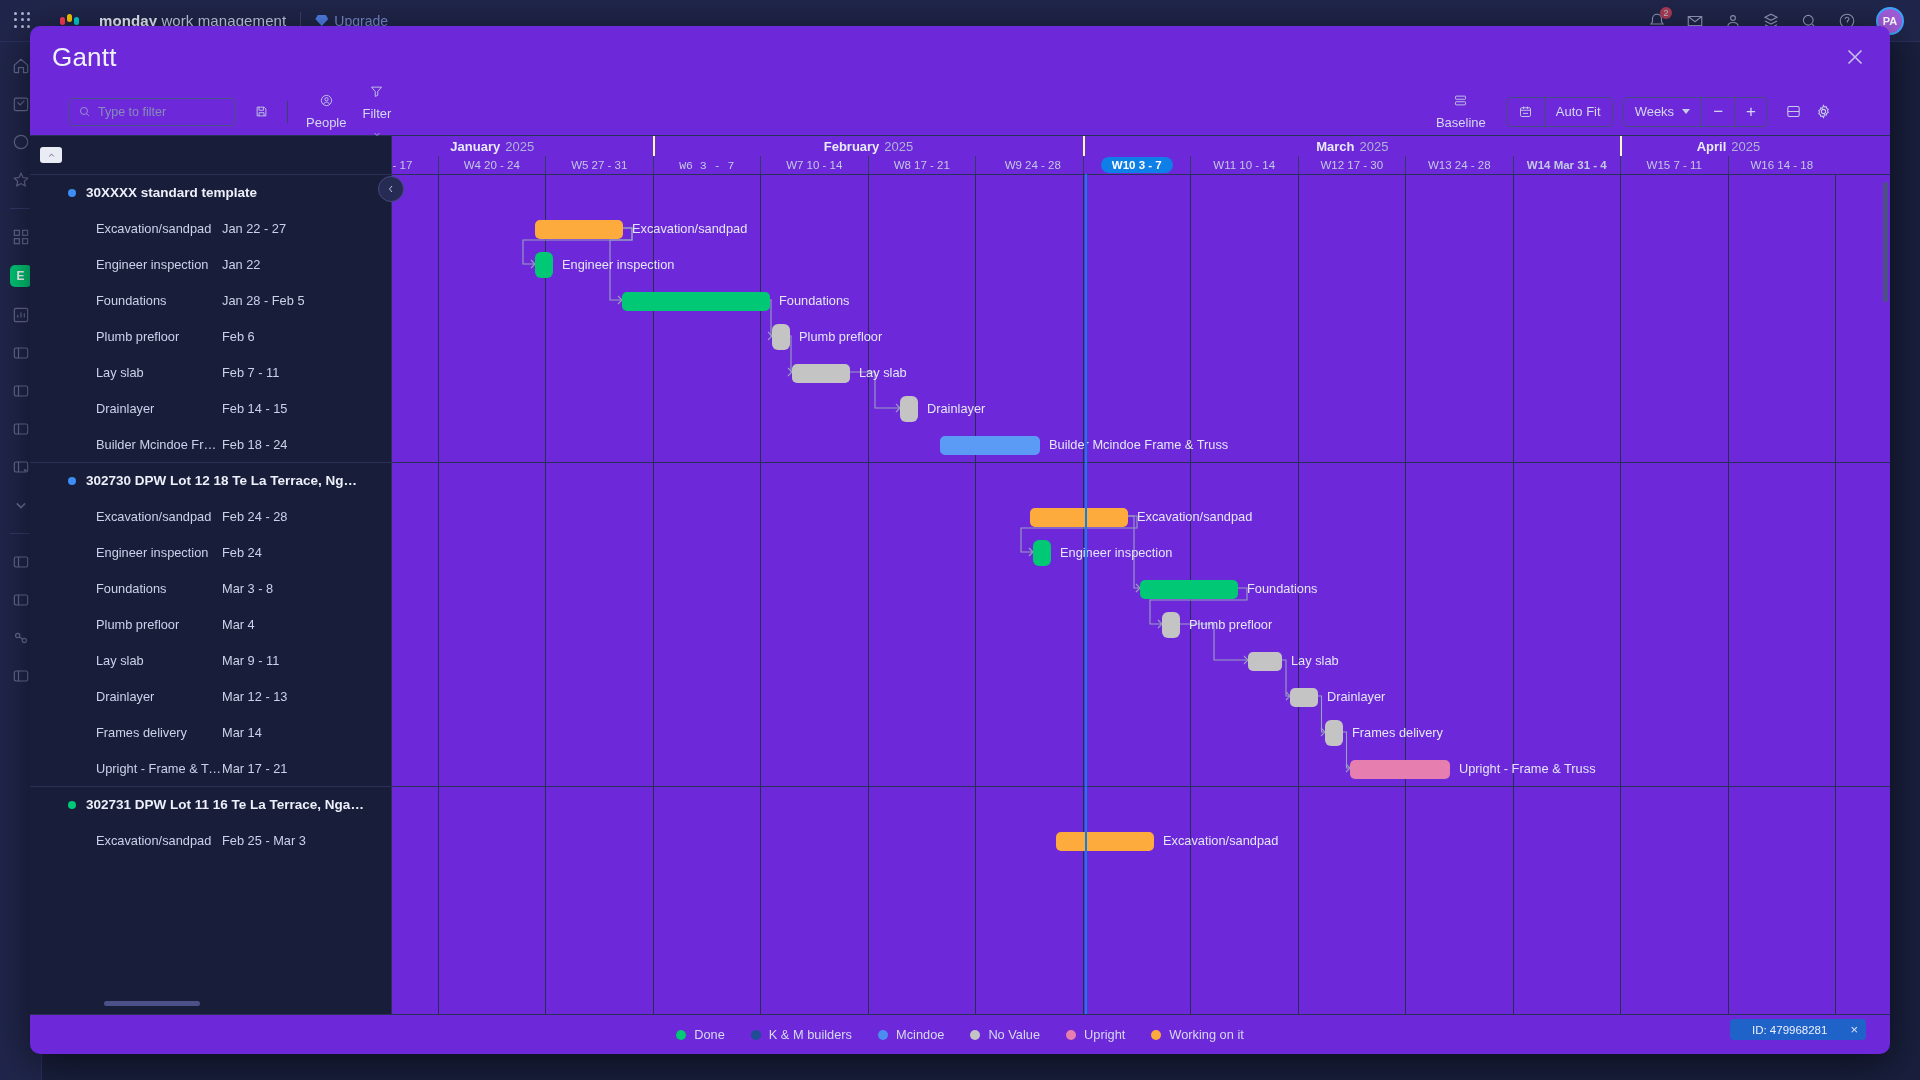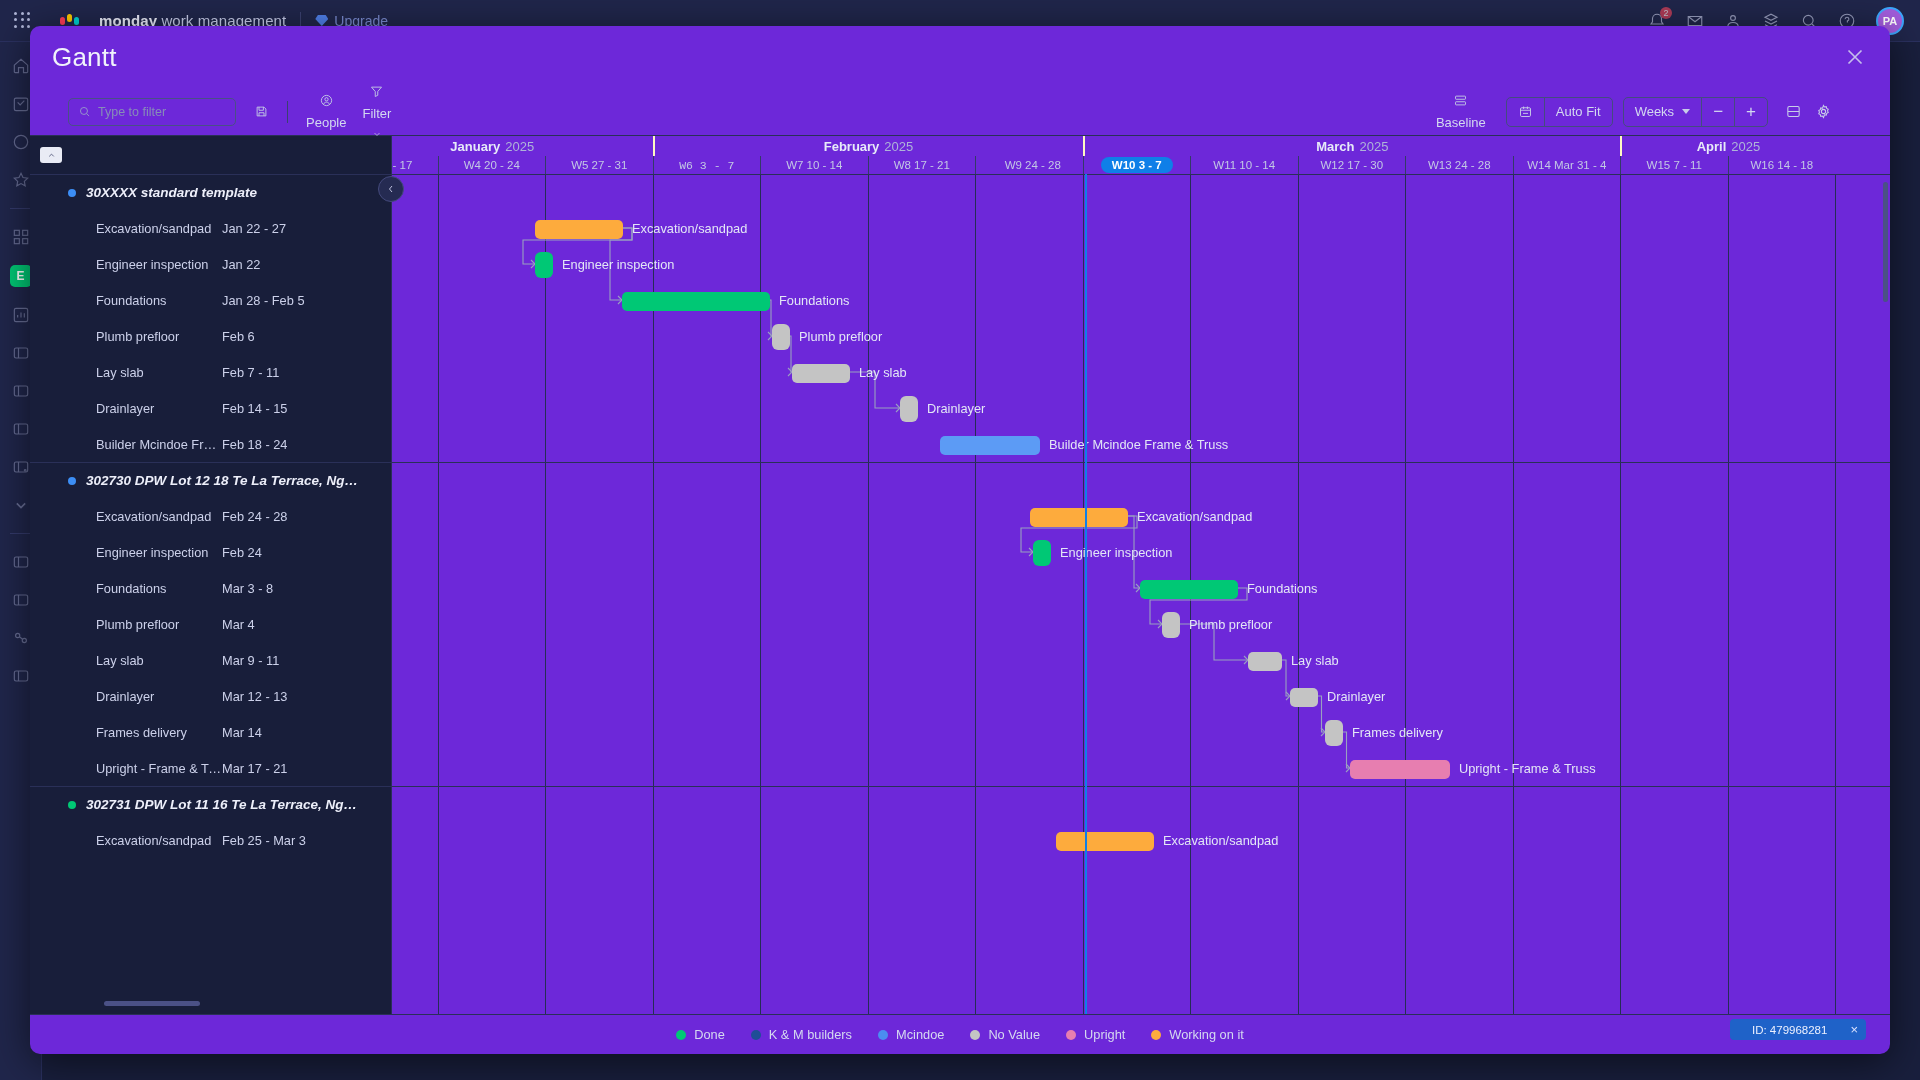--- a/index.html
+++ b/index.html
@@ -96,21 +96,21 @@
 
   
   #left-panel { width: 362px; flex:none; position:relative; border-right:1px solid #2a3058;
                 background:#181e3a; }
   #lp-head { height:38px; display:flex; align-items:center; padding-left:10px; }
   .mini-btn { width:22px;height:16px;background:#e9ebf5;border-radius:3px;
               display:flex;align-items:center;justify-content:center;cursor:pointer;}
   .mini-btn svg { width:11px;height:11px;stroke:#4a4f73;stroke-width:1.8;fill:none;}
   #lp-rows { }
   .grp-row { height: 36px; display:flex; align-items:center; padding-left: 56px;
-             border-top:1px solid #2a3058;font-style:italic; }
+             border-top:1px solid #2a3058; }
   .grp-dot { width:8px;height:8px;border-radius:50%; margin-left:-18px; margin-right:10px; flex:none;}
   .grp-label { font-size:13.5px; color:#edeffa; font-weight:600; white-space:nowrap;
                overflow:hidden; text-overflow:ellipsis; max-width:278px; }
   .task-row { height: 36px; display:flex; align-items:center; padding-left: 66px; }
   .task-name { font-size:12.8px; color:#ccd1ea; width:126px; white-space:nowrap;
                overflow:hidden; text-overflow:ellipsis; }
   .task-date { font-size:12.8px; color:#ccd1ea; }
   #collapse-handle { position:absolute; right:-13px; top:40px; width:26px;height:26px;
                      border-radius:50%; background:#252b52; border:1px solid #444a7c;
                      display:flex;align-items:center;justify-content:center; cursor:pointer; z-index:6;}
@@ -524,21 +524,21 @@
             </div>
             <div class="week" style="width: 107.5px;">
               <span>W11 10 - 14</span>
             </div>
             <div class="week" style="width: 107.5px;">
               <span>W12 17 - 30</span>
             </div>
             <div class="week" style="width: 107.5px;">
               <span>W13 24 - 28</span>
             </div>
-            <div class="week" style="width: 107.5px;">
+            <div class="week" style="width: 107.5px; font-weight: bold;">
               <span>W14 Mar 31 - 4</span>
             </div>
             <div class="week" style="width: 107.5px;">
               <span>W15 7 - 11</span>
             </div>
             <div class="week" style="width: 107.5px;">
               <span>W16 14 - 18</span>
             </div>
           </div>
         <div id="tl-head-rule"></div>

